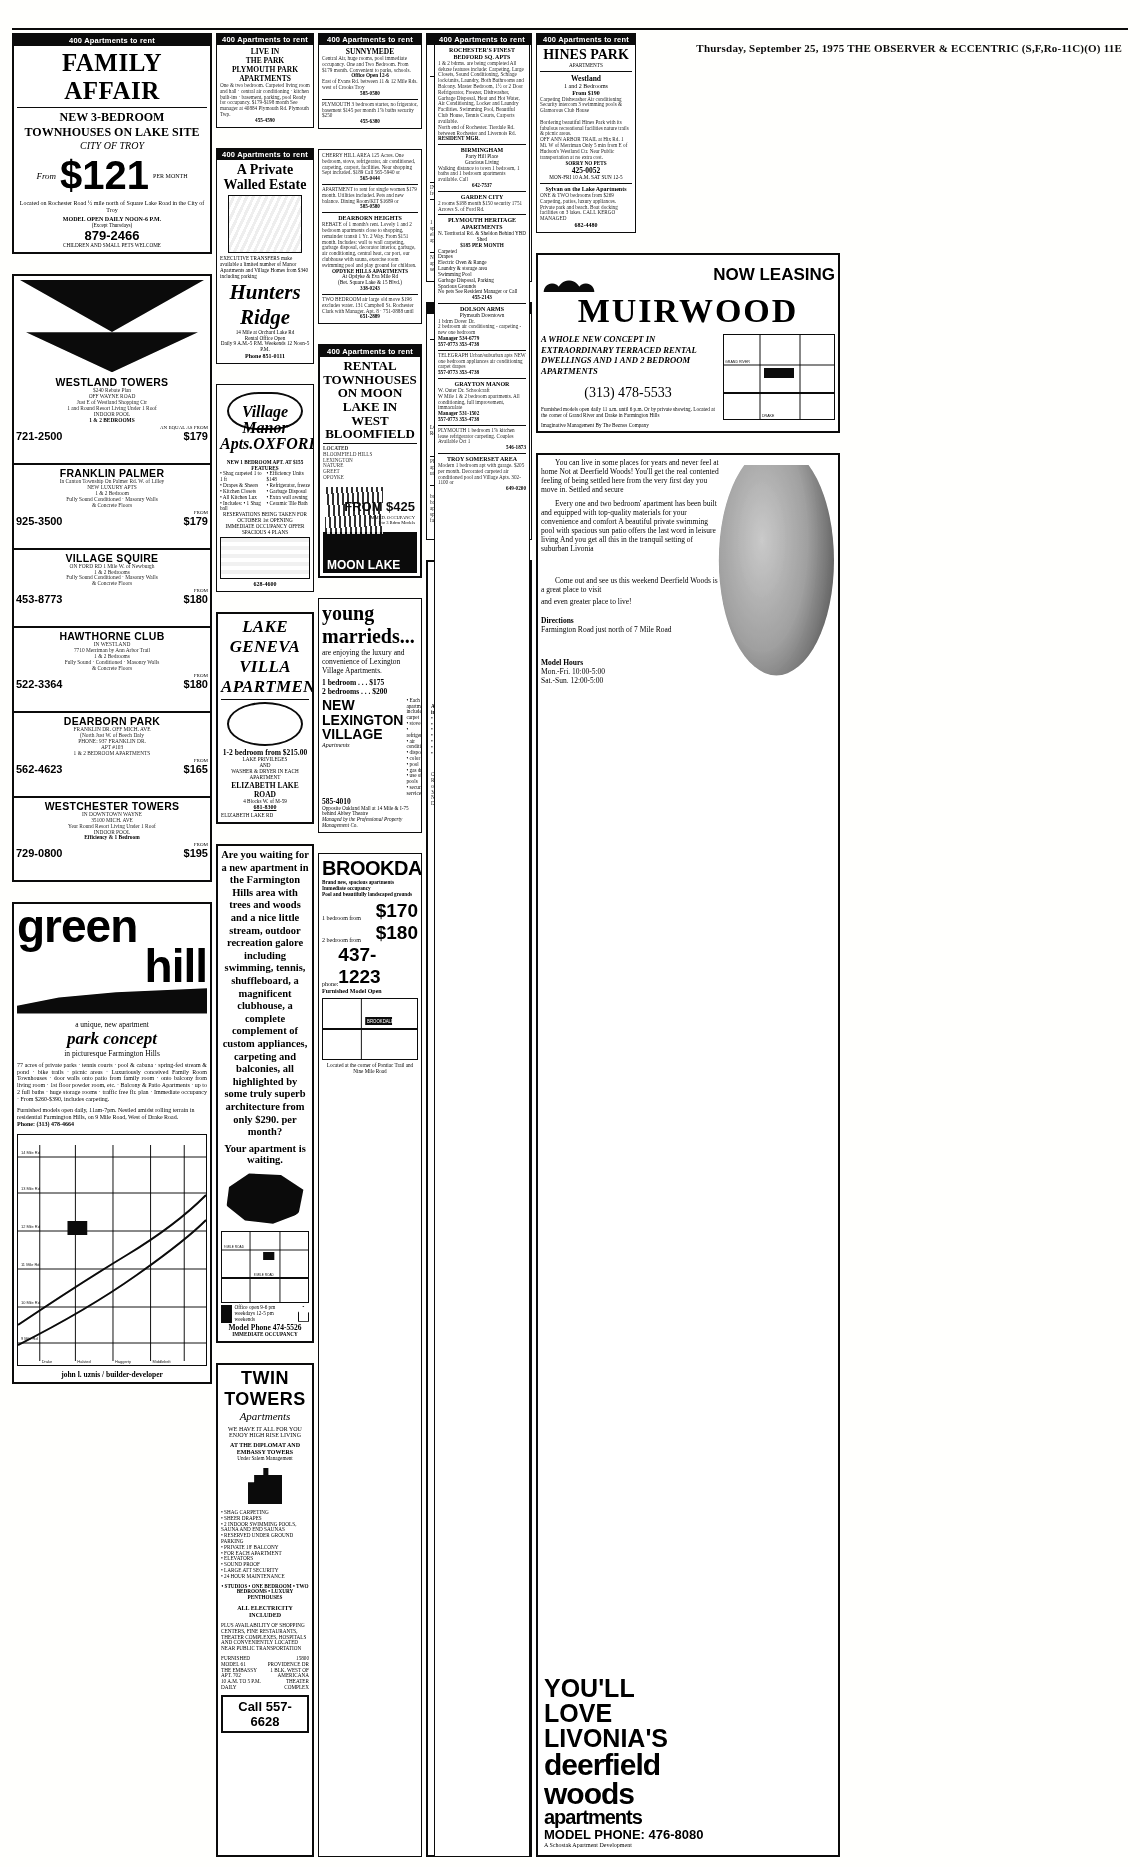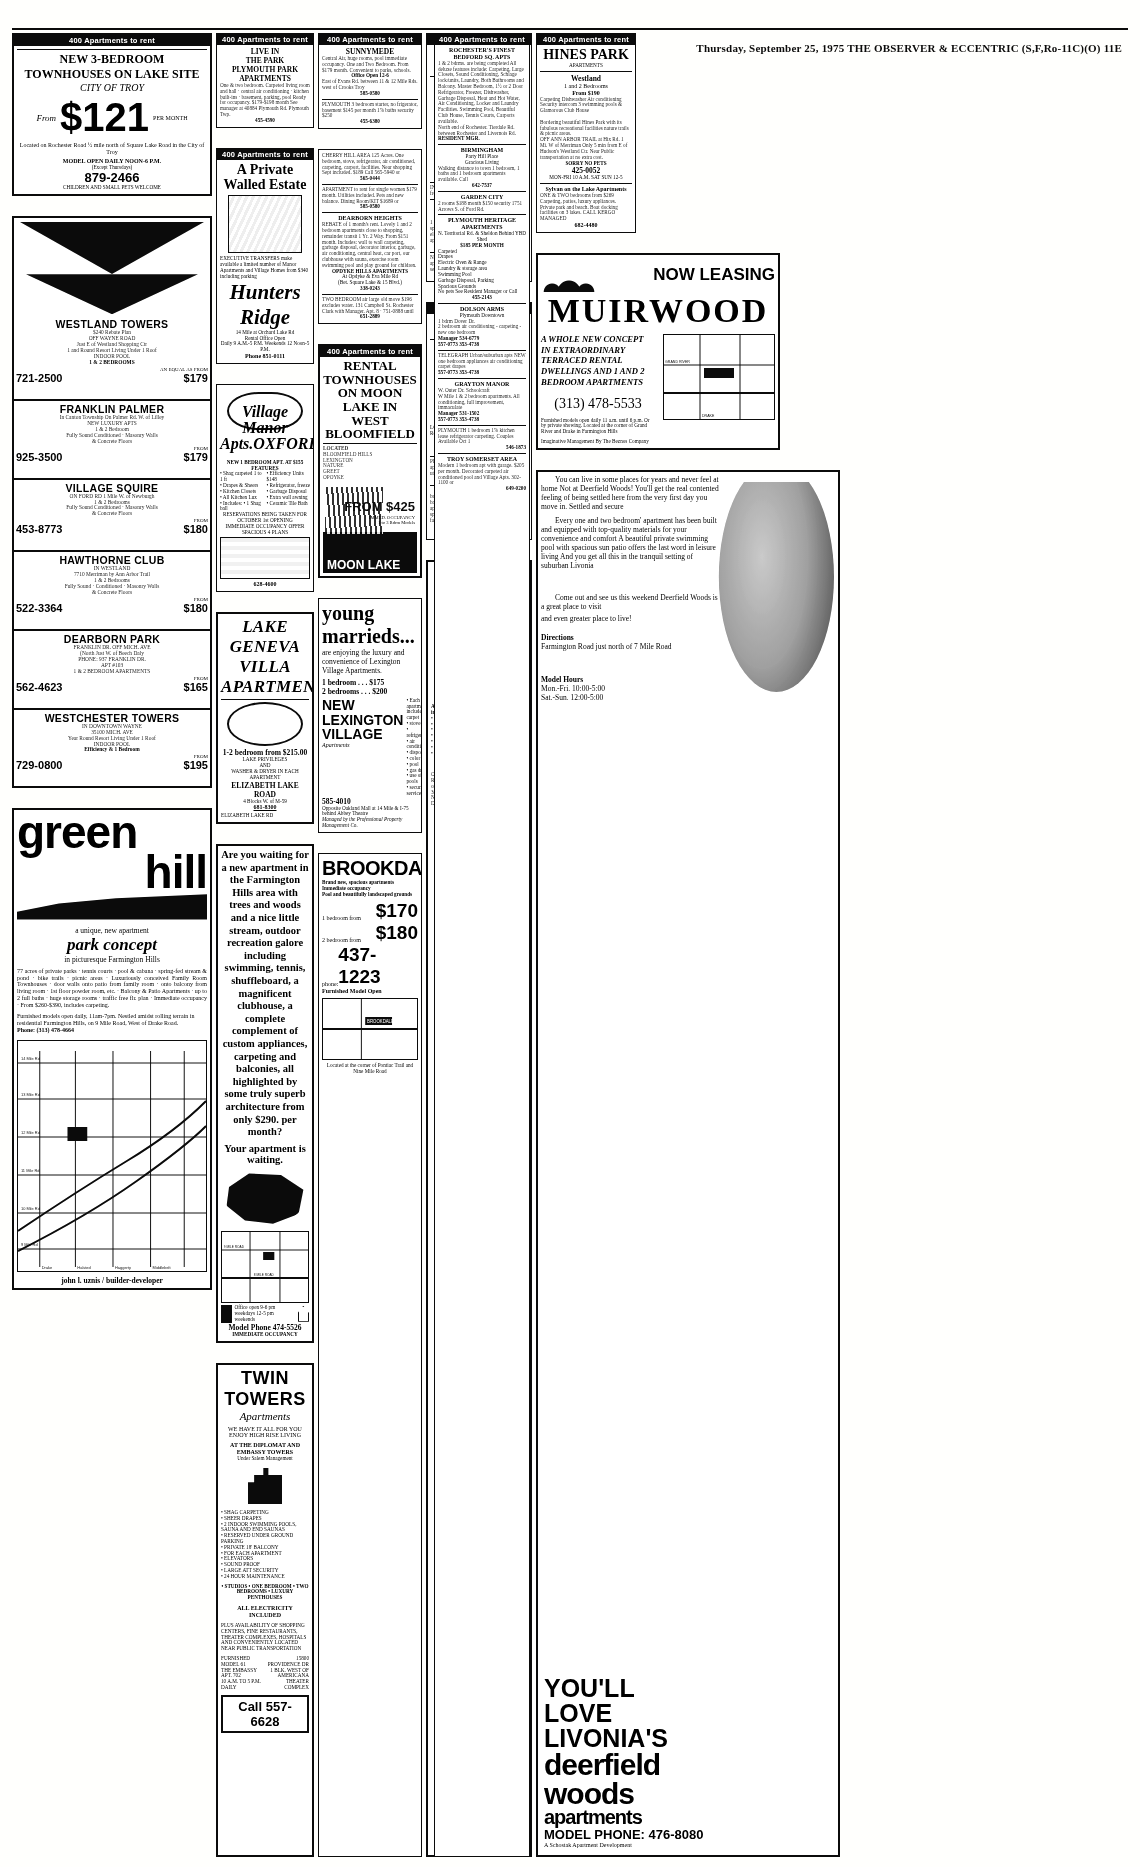--- a/index.html
+++ b/index.html
@@ -37,21 +37,21 @@
   .hr{height:1px;background:#111;margin:2px 0;}
   .rowline{display:flex;justify-content:space-between;align-items:flex-end;}
   
   .fa-title{font-family:"Liberation Serif",serif;font-weight:bold;font-size:25px;letter-spacing:.5px;}
   .fa-sub{font-size:12px;font-weight:bold;}
   .fa-city{font-style:italic;font-size:10px;}
   .fa-price{font-size:40px;font-weight:bold;font-family:"Liberation Sans",sans-serif;}
   .fa-from{font-size:9px;font-style:italic;}
   .fa-per{font-size:6px;line-height:1;text-align:left;}
   
-  .ap{border-bottom:2px solid #111;padding:2px 2px 15px;}
+  .ap{border-bottom:2px solid #111;padding:2px 2px 21px;}
   .ap:last-child{border-bottom:none;}
   .ap-name{font-family:"Liberation Sans",sans-serif;font-weight:bold;font-size:10.5px;text-align:center;letter-spacing:.3px;}
   .ap-sub{font-size:5.4px;text-align:center;line-height:1.1;}
   .ap-foot{display:flex;justify-content:space-between;align-items:flex-end;margin-top:1px;}
   .ap-phone{font-family:"Liberation Sans",sans-serif;font-weight:bold;font-size:11px;}
   .ap-price{font-family:"Liberation Sans",sans-serif;font-weight:bold;font-size:11px;}
   .ap-fr{font-size:5px;text-align:right;line-height:1;}
   
   .gh{font-family:"Liberation Sans",sans-serif;font-weight:bold;font-size:46px;line-height:.85;letter-spacing:-1px;}
   .gh-swoosh{height:26px;background:#111;clip-path:polygon(0 70%,22% 38%,52% 18%,100% 2%,100% 100%,0 100%);margin:2px 0 0;}
@@ -94,20 +94,21 @@
 
   <div class="masthead">Thursday, September 25, 1975 THE OBSERVER &amp; ECCENTRIC (S,F,Ro-11C)(O) 11E</div>
   <div class="rule-top"></div>
 
   <div class="cols">
 
     <div class="col c1">
 
       <div class="box" style="text-align:center">
         <div class="hdr" style="margin:-3px -3px 3px">400 Apartments to rent</div>
+        <div class="fa-title">FAMILY AFFAIR</div>
         <div class="hr"></div>
         <div class="fa-sub">NEW 3-BEDROOM</div>
         <div class="fa-sub">TOWNHOUSES ON LAKE SITE</div>
         <div class="fa-city">CITY OF TROY</div>
         <div style="display:flex;justify-content:center;align-items:center;gap:4px;margin-top:2px">
           <div class="fa-from">From</div>
           <div class="fa-price">$121</div>
           <div class="fa-per">PER MONTH</div>
         </div>
         <div class="t-s" style="margin-top:2px">Located on Rochester Road ½ mile north of Square Lake Road in the City of Troy</div>
@@ -615,21 +616,21 @@
         <div class="t-xs blur">OFF ANN ARBOR TRAIL at Hix Rd. 1 Mi. W of Merriman Only 5 min from E of Hudson's Westland Ctr. Near Public transportation at no extra cost.</div>
         <div class="t-xs ctr bold">SORRY NO PETS</div>
         <div class="t-m bold ctr">425-0052</div>
         <div class="t-xs ctr">MON-FRI 10 A.M. SAT SUN 12-5</div>
         <div class="hr"></div>
         <div class="t-s bold ctr">Sylvan on the Lake Apartments</div>
         <div class="t-xs blur">ONE &amp; TWO bedrooms from $269 Carpeting, patios, luxury appliances. Private park and beach. Boat docking facilities on 3 lakes. CALL KERGO MANAGED</div>
         <div class="t-s bold ctr">682-4480</div>
       </div>
 
-      <div class="box" style="width:244px;margin-left:0">
+      <div class="box" style="width:304px;margin-left:0">
         <div style="display:flex;align-items:center;gap:8px">
           <div style="width:56px;height:34px;background:
                radial-gradient(circle at 20% 100%, #111 0 8px, transparent 9px),
                radial-gradient(circle at 50% 100%, #111 0 11px, transparent 12px),
                radial-gradient(circle at 80% 100%, #111 0 8px, transparent 9px);"></div>
           <div class="sans bold" style="font-size:17px;flex:1;text-align:right">NOW LEASING</div>
         </div>
         <div class="muir">MUIRWOOD</div>
         <div style="display:flex;gap:8px;margin-top:4px">
           <div style="flex:1">

